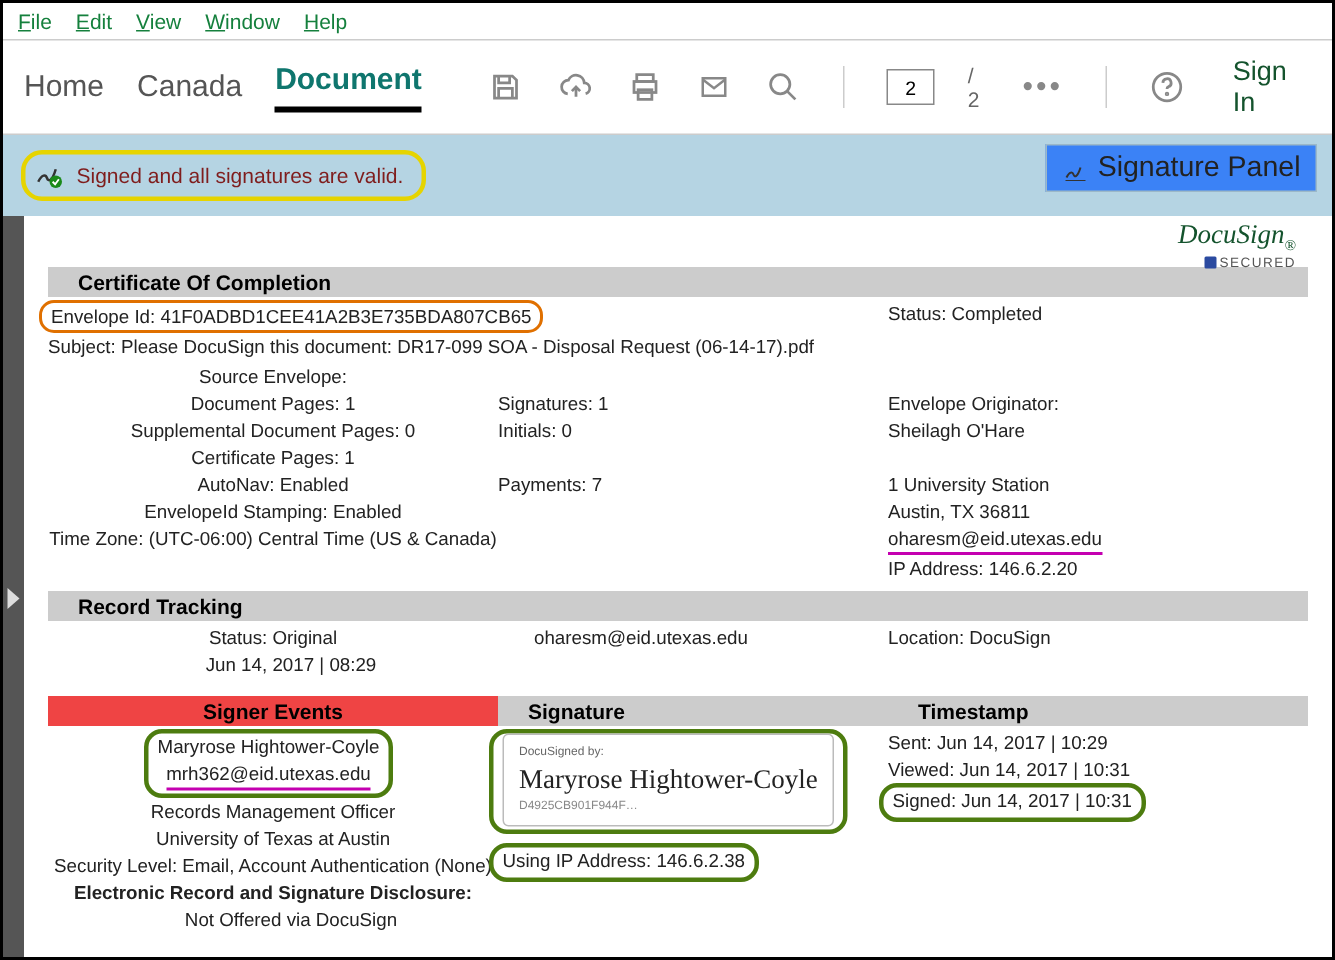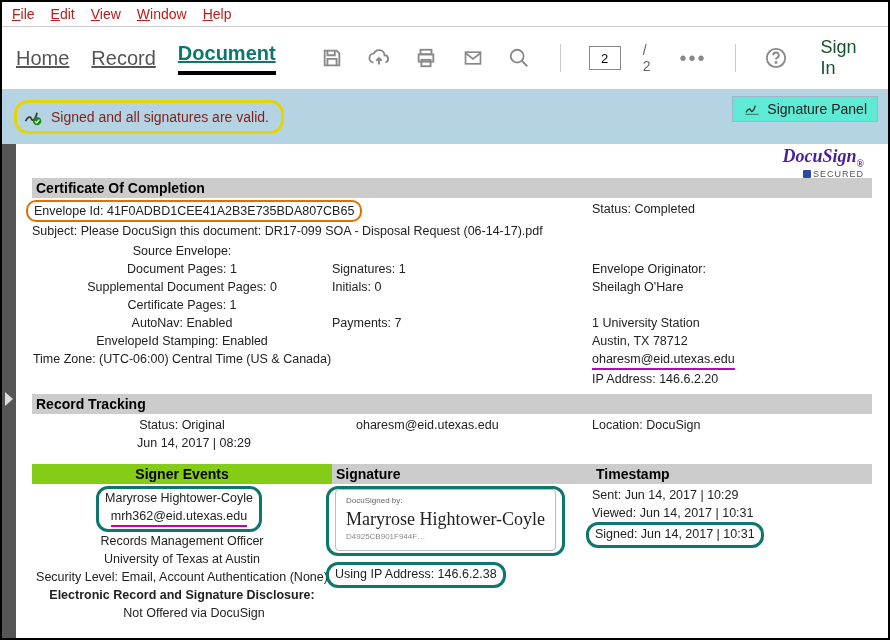--- a/index.html
+++ b/index.html
@@ -1,58 +1,58 @@
 <!DOCTYPE html>
 <html><head>
 <meta charset="utf-8">
 <style>
   * { box-sizing: border-box; margin: 0; padding: 0; }
   html, body { width: 890px; height: 640px; overflow: hidden; font-family: "Segoe UI", Arial, sans-serif; background: #fff; }
   body { border: 2px solid #000; }
 
-  .menubar { display: flex; gap: 16px; padding: 4px 10px; border-bottom: 1px solid #ccc; font-size: 14px; color: #b91c1c; }
+  .menubar { display: flex; gap: 16px; padding: 4px 10px; border-bottom: 1px solid #ccc; font-size: 14px; color: #15803d; }
   .menubar span { cursor: default; }
   .menubar .um { text-decoration: underline; }
 
   .toolbar { display: flex; align-items: center; padding: 10px 14px; border-bottom: 1px solid #ccc; gap: 22px; }
-  .toolbar .tab { font-size: 20px; color: #555; cursor: pointer; text-decoration: underline; }
+  .toolbar .tab { font-size: 20px; color: #555; cursor: pointer; }
   .toolbar .tab.active { color: #0f766e; font-weight: 600; border-bottom: 4px solid #000; padding-bottom: 6px; }
   .toolbar .spacer { flex: 1; }
   .toolbar .icon { width: 26px; height: 26px; display: flex; align-items: center; justify-content: center; color: #888; cursor: pointer; }
   .toolbar .divider { width: 1px; height: 28px; background: #ccc; margin: 0 6px; }
   .toolbar .pagebox { width: 32px; height: 24px; border: 1px solid #888; text-align: center; font-size: 13px; }
   .toolbar .pagetotal { font-size: 14px; color: #666; }
   .toolbar .dots { font-size: 20px; color: #888; letter-spacing: 2px; cursor: pointer; }
   .toolbar .signin { font-size: 18px; color: #14532d; margin-left: 10px; cursor: pointer; }
 
   .sigbar { display: flex; align-items: center; background: #b5d4e3; padding: 10px 12px; position: relative; }
   .sigbar .msg { display: inline-flex; align-items: center; gap: 8px; border: 3px solid #e6d400; border-radius: 14px; padding: 4px 12px 4px 6px; font-size: 14px; color: #7f1d1d; }
   .sigbar .sig-icon { width: 20px; height: 20px; position: relative; }
   .sigbar .sig-icon svg { position: absolute; top: 0; left: 0; }
-  .sigbar .panelbtn { position: absolute; right: 10px; top: 6px; display: flex; align-items: flex-end; gap: 6px; background: #5eead4; border: 1px solid #9cb8c8; padding: 4px 10px; font-size: 14px; color: #222; cursor: pointer; }
+  .sigbar .panelbtn { position: absolute; right: 10px; top: 6px; display: flex; align-items: flex-end; gap: 6px; background: #3b82f6; border: 1px solid #9cb8c8; padding: 4px 10px; font-size: 19px; color: #222; cursor: pointer; }
 
   .viewer { display: flex; height: calc(640px - 28px - 56px - 42px - 4px); }
   .navpane { width: 14px; background: #555; display: flex; align-items: center; justify-content: center; cursor: pointer; }
   .navpane .tri { width: 0; height: 0; border-top: 7px solid transparent; border-bottom: 7px solid transparent; border-left: 8px solid #ddd; }
   .page { flex: 1; background: #fff; padding: 8px 16px 0 16px; overflow: hidden; position: relative; }
 
   .docusign-logo { position: absolute; right: 24px; top: 2px; text-align: right; }
-  .docusign-logo .brand { font-family: Georgia, serif; font-style: italic; font-weight: bold; font-size: 18px; color: #4c1d95; }
+  .docusign-logo .brand { font-family: Georgia, serif; font-style: italic; font-weight: normal; font-size: 18px; color: #14532d; }
   .docusign-logo .secured { font-size: 9px; letter-spacing: 1px; color: #555; }
   .docusign-logo .lock { display:inline-block; width:8px; height:8px; background:#2b4aa0; margin-right:2px; border-radius:1px; position:relative; top:1px;}
 
-  .section-head { background: #ccc; font-weight: bold; font-size: 14px; padding: 2px 4px; margin-top: 6px; }
+  .section-head { background: #ccc; font-weight: bold; font-size: 14px; padding: 2px 20px; margin-top: 6px; }
   .cols { display: flex; margin-top: 2px; }
   .col { font-size: 12.5px; line-height: 18px; color: #222; }
   .col1 { width: 300px; text-align: center; }
   .col2 { width: 260px; }
   .col3 { flex: 1; }
 
   .hl-orange { border: 2px solid #e07000; border-radius: 10px; display: inline-block; padding: 0 6px; margin-left: -6px; }
-  .hl-blue { border: 3px solid #0f766e; border-radius: 12px; display: inline-block; padding: 0 6px 2px 6px; margin-left: -6px; }
+  .hl-blue { border: 3px solid #4d7c0f; border-radius: 12px; display: inline-block; padding: 0 6px 2px 6px; margin-left: -6px; }
   .uline-m { border-bottom: 2px solid #c400b0; display: inline-block; padding-bottom: 0; }
 
   .sig-img { border: 1px solid #bbb; border-radius: 4px; display: inline-block; padding: 2px 10px 4px 10px; text-align: left; background: #fff; }
   .sig-img .top { font-size: 8px; color: #666; }
   .sig-img .name { font-family: "Brush Script MT", cursive; font-size: 18px; color: #222; }
   .sig-img .code { font-size: 8px; color: #888; }
 
   .indent { padding-left: 24px; }
   svg { display: block; }
 </style>
@@ -62,21 +62,21 @@
 <div class="menubar">
   <span><span class="um">F</span><span></span>ile</span>
   <span><span class="um">E</span>dit</span>
   <span><span class="um">V</span>iew</span>
   <span><span class="um">W</span>indow</span>
   <span><span class="um">H</span>elp</span>
 </div>
 
 <div class="toolbar">
   <div class="tab">Home</div>
-  <div class="tab">Record</div>
+  <div class="tab">Canada</div>
   <div class="tab active">Document</div>
   <div class="spacer"></div>
   <div class="icon">
     <svg width="22" height="22" viewBox="0 0 24 24" fill="none" stroke="#888" stroke-width="2">
         <path d="M4 4h13l3 3v13H4z"></path>
         <path d="M7 4v5h8V4"></path>
         <path d="M7 20v-7h10v7"></path>
       </svg>
   </div>
   <div class="icon">
@@ -183,42 +183,42 @@
         <div>Initials: 0</div>
         <div>&nbsp;</div>
         <div>Payments: 7</div>
       </div>
       <div class="col col3">
         <div>&nbsp;</div>
         <div>Envelope Originator:</div>
         <div>Sheilagh O'Hare</div>
         <div>&nbsp;</div>
         <div>1 University Station</div>
-        <div>Austin, TX  78712</div>
+        <div>Austin, TX  36811</div>
         <div><span class="uline-m">oharesm@eid.utexas.edu</span></div>
         <div>IP Address: 146.6.2.20</div>
       </div>
     </div>
 
     <div class="section-head">Record Tracking</div>
     <div class="cols">
       <div class="col col1">
         <div>Status: Original</div>
         <div class="indent">Jun 14, 2017 | 08:29</div>
       </div>
       <div class="col col2">
         <div class="indent">oharesm@eid.utexas.edu</div>
       </div>
       <div class="col col3">
         <div>Location: DocuSign</div>
       </div>
     </div>
 
     <div class="cols" style="margin-top:6px">
-      <div class="section-head col1" style="background:#84cc16">Signer Events</div>
+      <div class="section-head col1" style="background:#ef4444">Signer Events</div>
       <div class="section-head col2">Signature</div>
       <div class="section-head col3">Timestamp</div>
     </div>
     <div class="cols">
       <div class="col col1">
         <span class="hl-blue">
           <div>Maryrose Hightower-Coyle</div>
           <div><span class="uline-m">mrh362@eid.utexas.edu</span></div>
         </span>
         <div>Records Management Officer</div>

